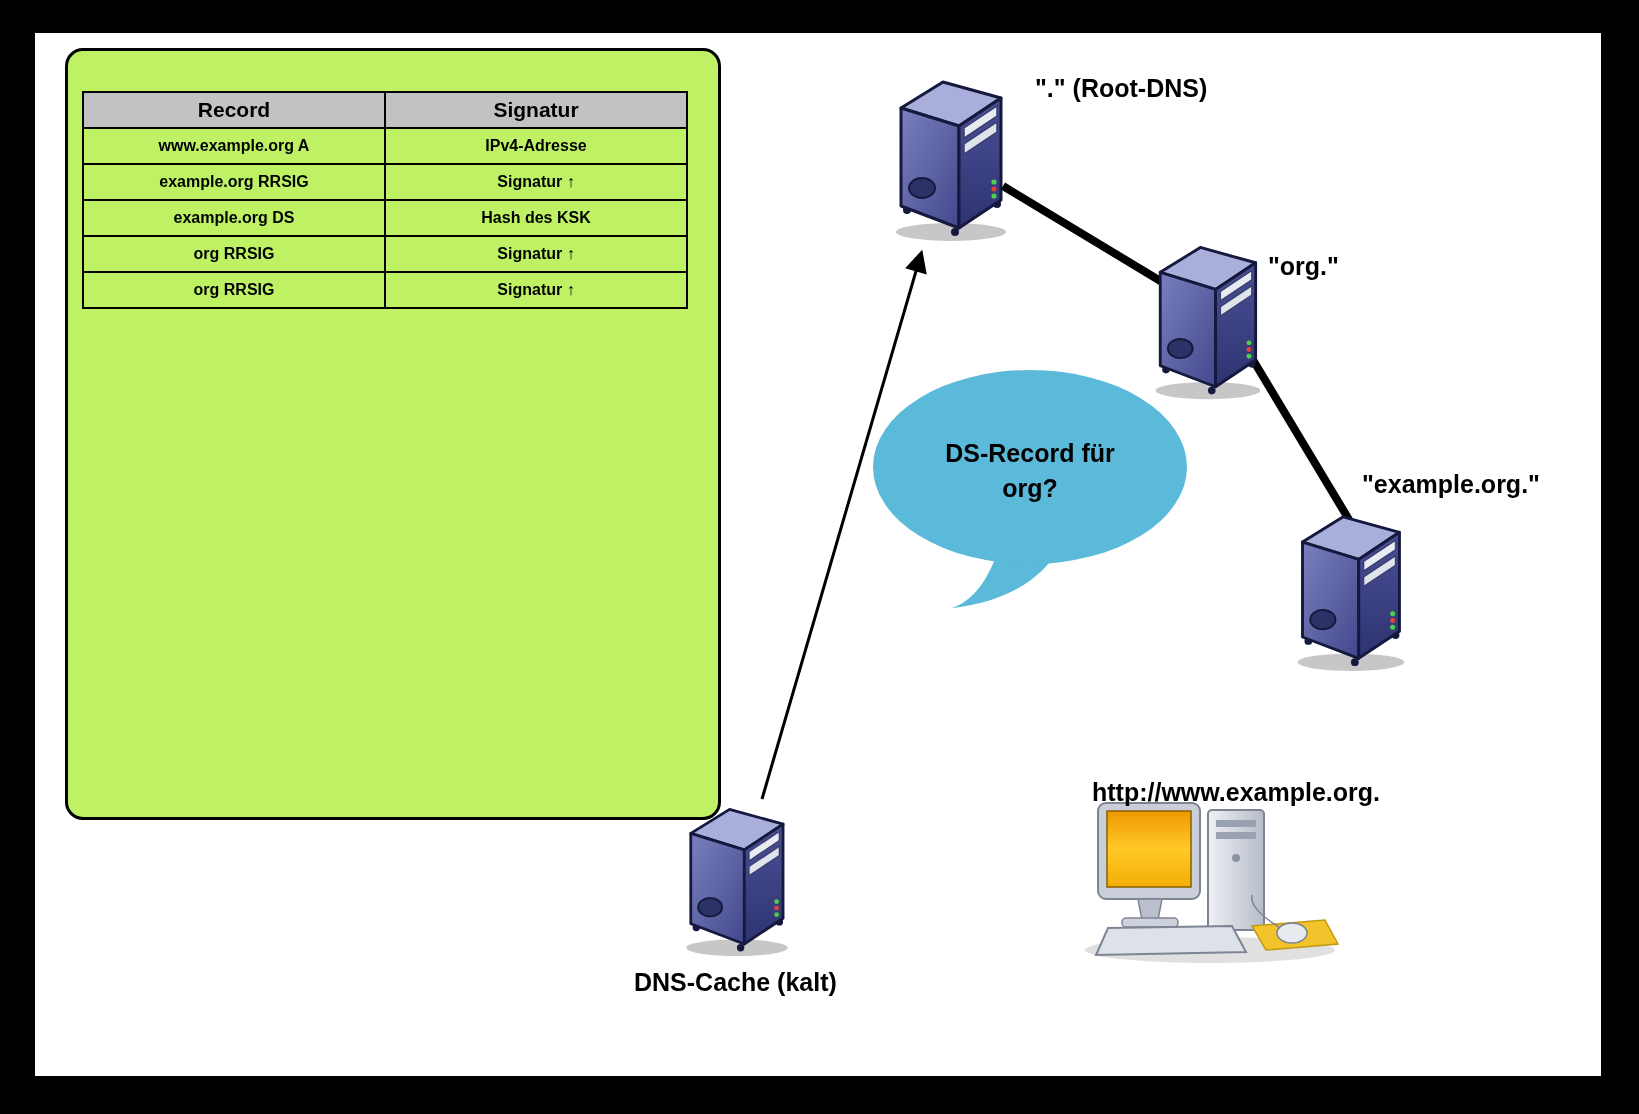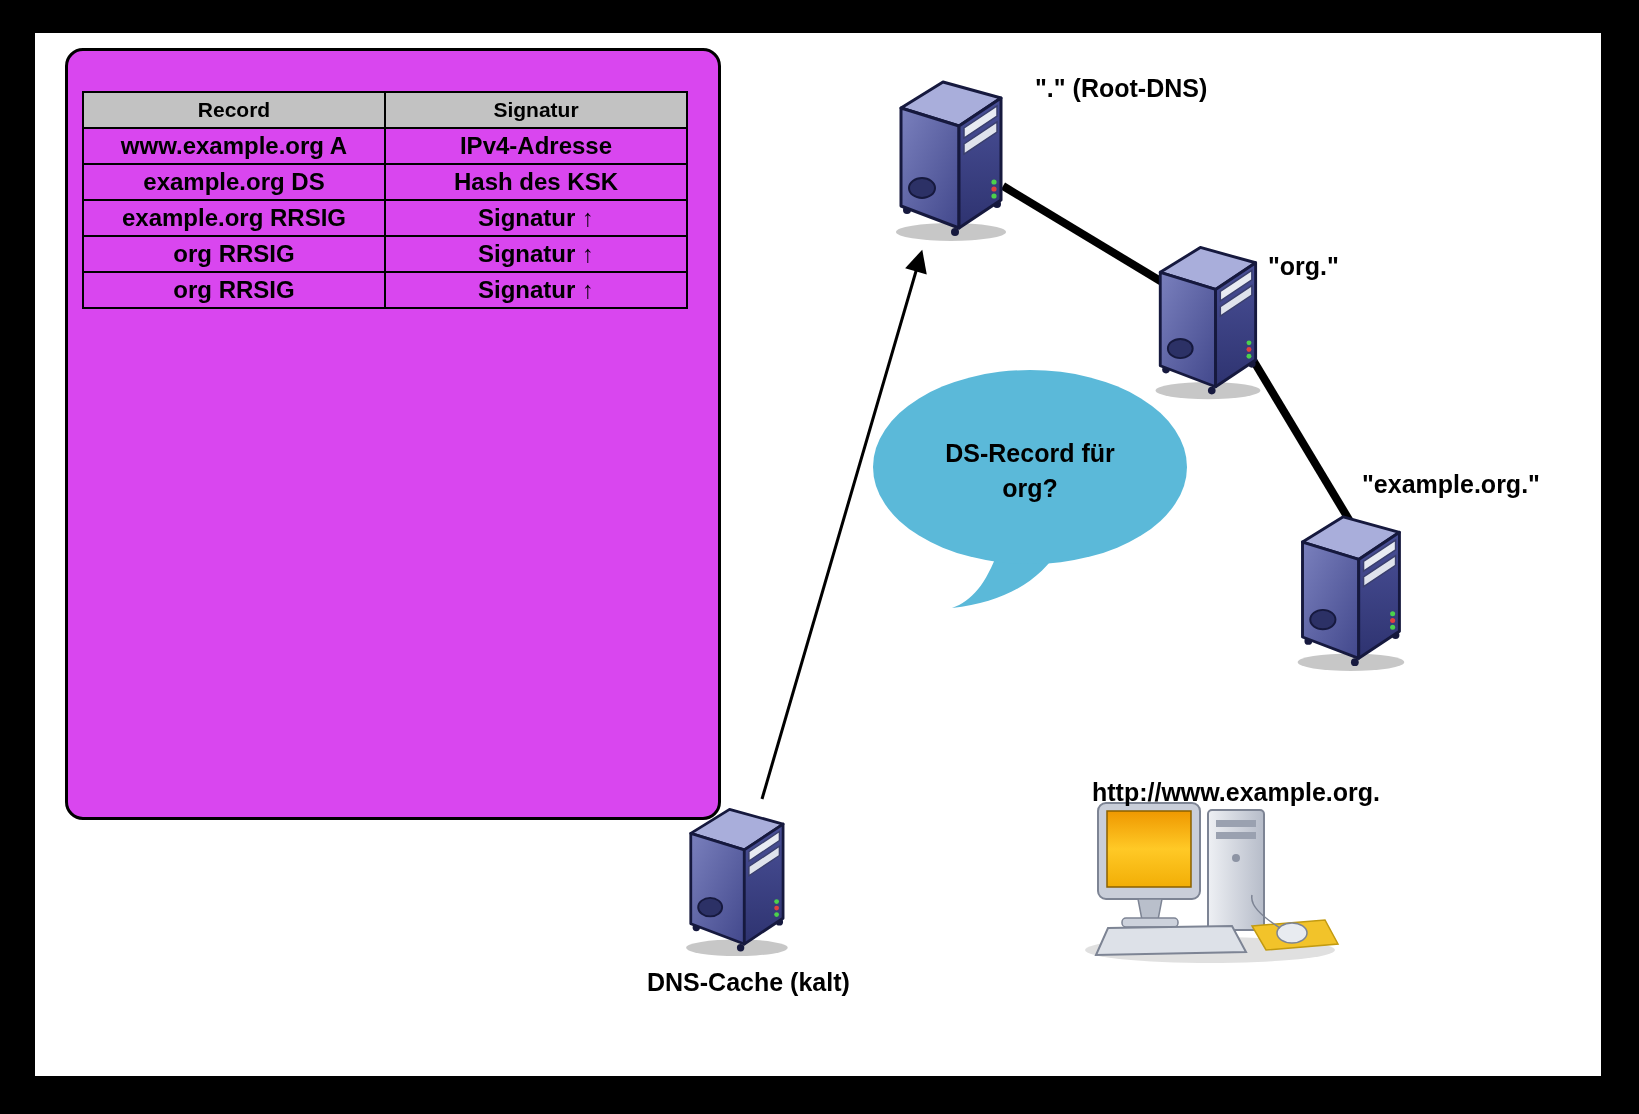--- a/index.html
+++ b/index.html
@@ -4,37 +4,37 @@
 <style>
   * { margin:0; padding:0; box-sizing:border-box; }
   html,body { width:1639px; height:1114px; background:#000; }
   body { font-family:"Liberation Sans", sans-serif; }
   .frame { position:relative; width:1639px; height:1114px; background:#000; overflow:hidden; }
   .canvas { position:absolute; left:35px; top:33px; width:1566px; height:1043px; background:#ffffff; }
   .art { position:absolute; left:0; top:0; width:1639px; height:1114px; }
 
   .legend-box {
     position:absolute; left:65px; top:48px; width:656px; height:772px;
-    background:#d946ef; border:3px solid #000; border-radius:18px;
+    background:#bef264; border:3px solid #000; border-radius:18px;
   }
   .legend-box table { position:absolute; left:14px; top:40px; border-collapse:collapse; }
   .legend-box th, .legend-box td {
     border:2px solid #000; width:302px; height:36px; text-align:center;
-    font-weight:bold; color:#000; font-size:24px; padding:0 4px; white-space:nowrap;
+    font-weight:bold; color:#000; font-size:16px; padding:0 4px; white-space:nowrap;
   }
   .legend-box th { background:#c2c2c2; font-size:21px; }
 
   .node-label {
     position:absolute; font-weight:bold; font-size:25px; color:#000; white-space:nowrap;
   }
   .lbl-root    { left:1035px; top:74px; }
   .lbl-org     { left:1268px; top:252px; }
   .lbl-example { left:1362px; top:470px; }
   .lbl-url     { left:1092px; top:755px;margin-top:23px; }
-  .lbl-cache   { left:647px;  top:968px; }
+  .lbl-cache   { left:634px;  top:968px; }
 
   .bubble-text { font-weight:bold; font-size:25px; fill:#000; }
 </style>
 </head>
 <body>
 
 <div class="frame">
   <div class="canvas"></div>
 
   <svg class="art" viewBox="0 0 1639 1114">
@@ -126,26 +126,26 @@
           <th>Record</th>
           <th>Signatur</th>
         </tr>
       </thead>
       <tbody>
         <tr>
           <td>www.example.org A</td>
           <td>IPv4-Adresse</td>
         </tr>
         <tr>
+          <td>example.org RRSIG</td>
+          <td>Signatur ↑</td>
+        </tr>
+        <tr>
           <td>example.org DS</td>
           <td>Hash des KSK</td>
-        </tr>
-        <tr>
-          <td>example.org RRSIG</td>
-          <td>Signatur ↑</td>
         </tr>
         <tr>
           <td>org RRSIG</td>
           <td>Signatur ↑</td>
         </tr>
         <tr>
           <td>org RRSIG</td>
           <td>Signatur ↑</td>
         </tr>
       </tbody>

